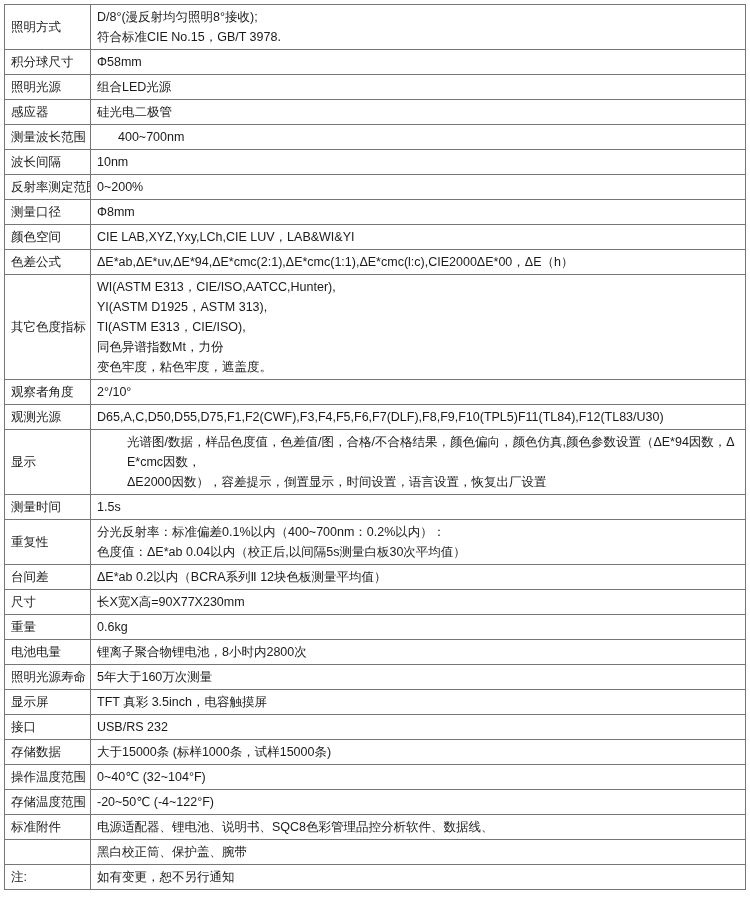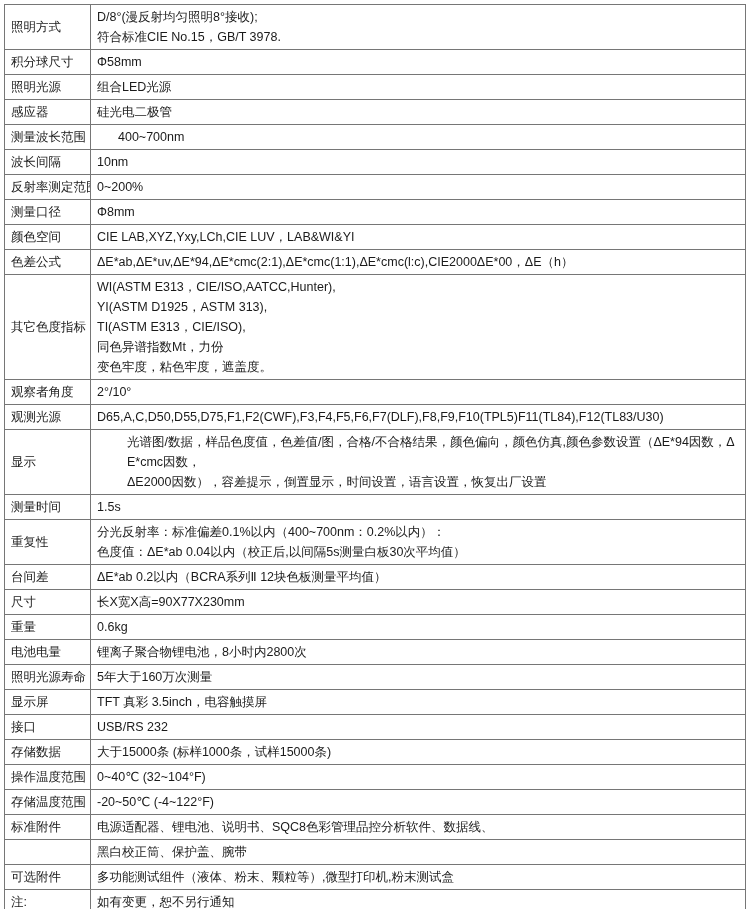--- a/index.html
+++ b/index.html
@@ -217,26 +217,20 @@
             <div>电源适配器、锂电池、说明书、SQC8色彩管理品控分析软件、数据线、</div>
           </td>
         </tr>
         <tr>
           <td class="label-cell" style="border-color: rgb(118, 118, 118);"></td>
           <td class="value-cell" style="border-color: rgb(118, 118, 118);">
             <div>黑白校正筒、保护盖、腕带</div>
           </td>
         </tr>
         <tr>
-          <td class="label-cell" style="border-color: rgb(118, 118, 118);">可选附件</td>
-          <td class="value-cell" style="border-color: rgb(118, 118, 118);">
-            <div>多功能测试组件（液体、粉末、颗粒等）,微型打印机,粉末测试盒</div>
-          </td>
-        </tr>
-        <tr>
           <td class="label-cell" style="border-color: rgb(118, 118, 118);">注:</td>
           <td class="value-cell" style="border-color: rgb(118, 118, 118);">
             <div>如有变更，恕不另行通知</div>
           </td>
         </tr>
       </tbody>
   </table>
 </div>
 
 </body></html>

